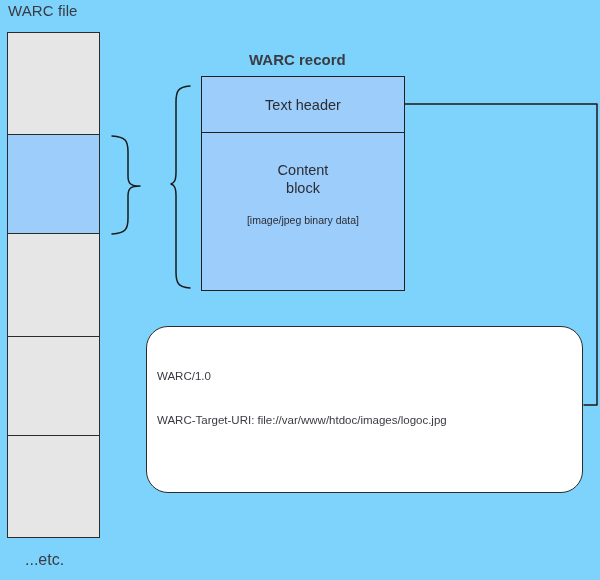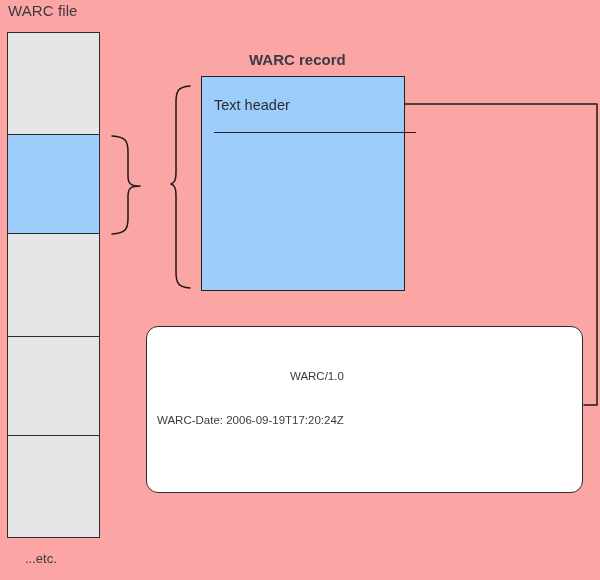--- a/index.html
+++ b/index.html
@@ -8,21 +8,21 @@
     background: #ffffff;
   }
   body {
     font-family: "Liberation Sans", sans-serif;
     -webkit-font-smoothing: antialiased;
   }
   #canvas {
     position: relative;
     width: 600px;
     height: 580px;
-    background: #fca5a5;
+    background: #7dd3fc;
     overflow: hidden;
   }
   .abs { position: absolute; }
 
   
   #warc-file-title {
     left: 8px;
     top: 2px;
     font-size: 15px;
     color: #3a3a42;
@@ -44,21 +44,21 @@
     box-sizing: border-box;
     background: #e6e6e6;
   }
   .warc-seg.highlight { background: #9ccdfb; }
   .warc-seg.div-top { border-top: 1.6px solid #2b2b2b; }
   .warc-seg.div-bot { border-bottom: 1.6px solid #2b2b2b; }
 
   #etc-label {
     left: 25px;
     top: 551px;
-    font-size: 13px;
+    font-size: 16px;
     color: #3a3a42;
   }
 
   
   #warc-record-title {
     left: 249px;
     top: 51px;
     font-size: 15px;
     color: #3a3a42;
     font-weight: bold;
@@ -67,28 +67,28 @@
     left: 201px;
     top: 76px;
     width: 204px;
     height: 215px;
     box-sizing: border-box;
     border: 1.6px solid #20201f;
     background: #9ccdfb;
   }
   #text-header-cell {
     position: absolute;
-    left: 12px; top: 0;
+    left: 0; top: 0;
     width: 100%;
     height: 56px;
     box-sizing: border-box;
     border-bottom: 1.6px solid #20201f;
     display: flex;
     align-items: center;
-    justify-content: flex-start;
+    justify-content: center;
   }
   #text-header-label {
     font-size: 14.5px;
     color: #2c2c33;
   }
   #content-block-cell {
     position: absolute;
     left: 0; top: 56px;
     width: 100%;
     height: 157px;
@@ -127,23 +127,22 @@
   }
 
   
   #header-text-box {
     left: 146px;
     top: 326px;
     width: 437px;
     height: 167px;
     box-sizing: border-box;
     border: 1.6px solid #2b2b2b;
-    border-radius: 12px;
+    border-radius: 22px;
     background: #ffffff;
-    text-align: right;
   }
   #header-lines {
     position: absolute;
     left: 10px;
     top: 13px;
     font-size: 11.5px;
     line-height: 14.6px;
     color: #3a3a42;
     white-space: pre;
   }
@@ -184,31 +183,38 @@
              L 176,272
              C 176,283 178,287 190,288"></path>
   </svg>
 
   <div class="abs" id="warc-record-title">WARC record</div>
 
   <div class="abs" id="warc-record-box">
     <div id="text-header-cell">
       <span id="text-header-label">Text header</span>
     </div>
+    <div id="content-block-cell">
+      <div id="content-block-label">
+        <span>Content</span><br>
+        <span>block</span>
+      </div>
+      <div id="content-binary-label">[image/jpeg binary data]</div>
+    </div>
   </div>
 
   <svg class="abs" id="connector-layer" viewBox="0 0 600 580">
     <path class="stroke" d="M 405,104 L 597,104 L 597,405 L 584,405"></path>
     <polygon points="583,405 569,399.5 569,410.5" fill="#1a1a1a" stroke="#1a1a1a" stroke-width="1"></polygon>
   </svg>
 
   <div class="abs" id="header-text-box">
     <div id="header-lines">
       <span class="hline">WARC/1.0</span>
-      <span class="hline">WARC-Date: 2006-09-19T17:20:24Z</span>
+      <span class="hline">WARC-Target-URI: file://var/www/htdoc/images/logoc.jpg</span>
       
       
       
       
     </div>
   </div>
 
 </div>
 
 </body></html>

